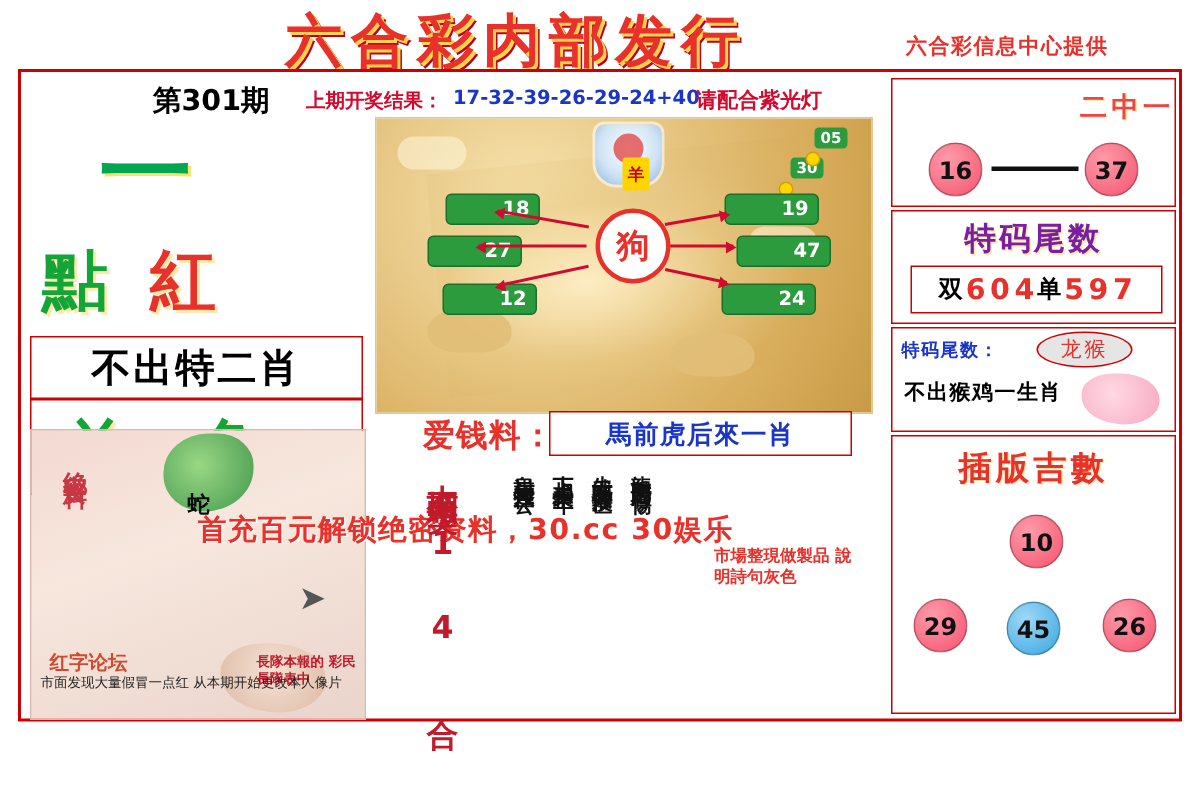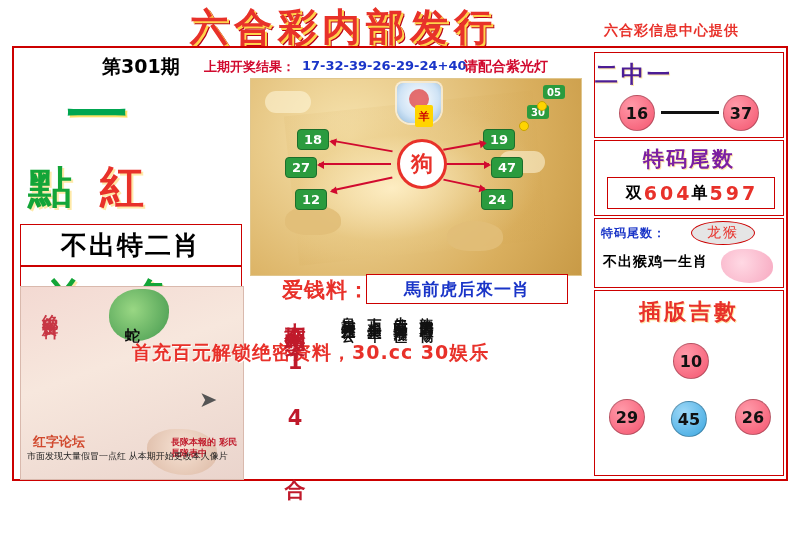--- a/index.html
+++ b/index.html
@@ -101,20 +101,21 @@
     border-radius:6px 6px 14px 14px;
     box-shadow:0 0 0 2px rgba(255,255,255,0.6);
   }
   .pic .crest-red { position:absolute; left:158px; top:10px; width:20px; height:20px; background:#e04b4b; border-radius:50%; opacity:.8;}
 
   .num-chip {
     position:absolute; width:30px; height:19px; border-radius:4px;
     background:#2b9b3e; color:#fff; font-size:13px; font-weight:bold;
     display:flex; align-items:center; justify-content:center;
     border:1px solid #1c6e2b;
+    padding-left:31px;
   }
   .num-chip.right { background:#2b9b3e; }
   .center-circle {
     position:absolute; left:146px; top:60px; width:44px; height:44px;
     border-radius:50%; background:#fff; border:3px solid #e8312a;
     display:flex; align-items:center; justify-content:center;
     font-size:22px; font-weight:bold; color:#e8312a;
   }
   .arrow { position:absolute; height:0; border-top:2px solid #d10a2f; }
   .arrow::after {
@@ -221,22 +222,22 @@
     position:absolute; left:462px; top:316px; font-size:11px; font-weight:bold;
     color:#e8312a; line-height:14px; width:96px;
   }
 
   
   .col-right { position:absolute; left:574px; top:0; width:200px; height:431px; }
   .rbox { position:absolute; box-sizing:border-box; border:1px solid #c00; background:#fff; }
 
   .r1 { left:6px; top:4px; width:190px; height:86px; }
   .r1 .t {
-    position:absolute; left:0; right:0; top:6px; text-align:left;
-    font-size:23px; font-weight:bold; color:#4c1d95; letter-spacing:3px;
+    position:absolute; left:0; right:0; top:6px; text-align:right;
+    font-size:18px; font-weight:bold; color:#ef4444; letter-spacing:3px;
     text-shadow:1px 1px 0 #ffe9a8;
   }
   .ball {
     position:absolute; width:34px; height:34px; border-radius:50%;
     display:flex; align-items:center; justify-content:center;
     font-size:16px; font-weight:bold; color:#000;
     border:1px solid rgba(0,0,0,.25);
   }
   .ball.red { background:radial-gradient(circle at 35% 30%, #ff9aa9, #f4556f); color:#111;}
   .ball.blue { background:radial-gradient(circle at 35% 30%, #9ed8f7, #3aa6e0); color:#111;}
@@ -370,20 +371,21 @@
       <span>馬前虎后來一肖</span>
     </div>
 
     <div class="promo">首充百元解锁绝密资料，30.cc 30娱乐</div>
 
     <div class="poem-qi">本期頭獎 1 4 合</div>
     <div class="poem-col" style="left:404px; top:258px;">龍爭虎門有一傷</div>
     <div class="poem-col" style="left:378px; top:258px;">先武中興興漢世</div>
     <div class="poem-col" style="left:352px; top:258px;">上下相乗十二年</div>
     <div class="poem-col" style="left:326px; top:258px;">烏謀何連作三公</div>
+    <div class="note-right">市場整現做製品 說明詩句灰色</div>
 
     <div class="col-right">
 
       <div class="rbox r1">
         <div class="t">二中一</div>
         <div class="ball red" style="left:24px; top:42px;">16</div>
         <div class="dash-line" style="left:66px; top:58px; width:58px;"></div>
         <div class="ball red" style="left:128px; top:42px;">37</div>
       </div>
 

